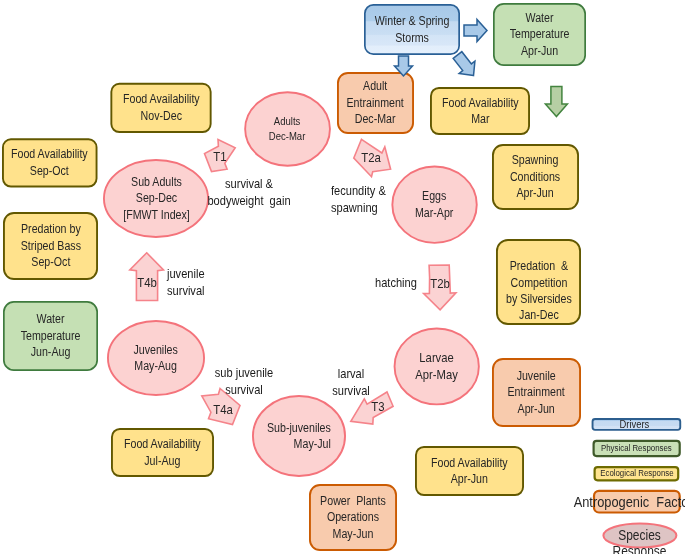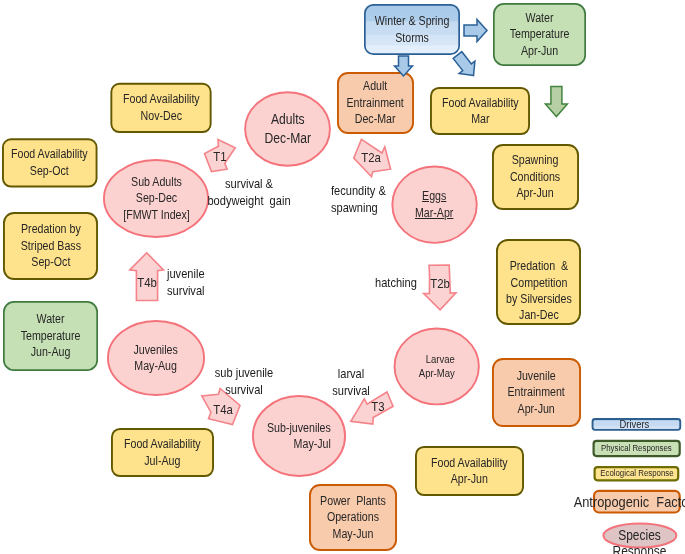--- a/index.html
+++ b/index.html
@@ -140,34 +140,34 @@
         <span class="txt">Spawning
 Conditions
 Apr-Jun</span>
       </div>
       <div class="nd" style="left: 496px; top: 248px; width: 85px; height: 86px; font-size: 12.3px;">
         <span class="txt">Predation  &amp;
 Competition
 by Silversides
 Jan-Dec</span>
       </div>
-      <div class="nd" style="left: 244.2px; top: 91.3px; width: 86.7px; height: 75.4px; font-size: 14px;">
+      <div class="nd" style="left: 244.2px; top: 91.3px; width: 86.7px; height: 75.4px; font-size: 11px;">
         <span class="txt">Adults
 Dec-Mar</span>
       </div>
       <div class="nd" style="left: 103px; top: 159px; width: 106px; height: 79px; font-size: 12.3px;">
         <span class="txt">Sub Adults
 Sep-Dec
 [FMWT Index]</span>
       </div>
-      <div class="nd" style="left: 391.4px; top: 165.5px; width: 86.3px; height: 78.3px; font-size: 12.3px; text-decoration: underline;">
+      <div class="nd" style="left: 391.4px; top: 165.5px; width: 86.3px; height: 78.3px; font-size: 12.3px;">
         <span class="txt">Eggs
 Mar-Apr</span>
       </div>
-      <div class="nd" style="left: 393.6px; top: 327.6px; width: 86.2px; height: 77.7px; font-size: 11px; text-align: right;">
+      <div class="nd" style="left: 393.6px; top: 327.6px; width: 86.2px; height: 77.7px; font-size: 13px;">
         <span class="txt">Larvae
 Apr-May</span>
       </div>
       <div class="nd" style="left: 252px; top: 395px; width: 94px; height: 82px; font-size: 12.3px; text-align: right;">
         <span class="txt">Sub-juveniles
 May-Jul</span>
       </div>
       <div class="nd" style="left: 107px; top: 320px; width: 98px; height: 76px; font-size: 12.3px;">
         <span class="txt">Juveniles
 May-Aug</span>

